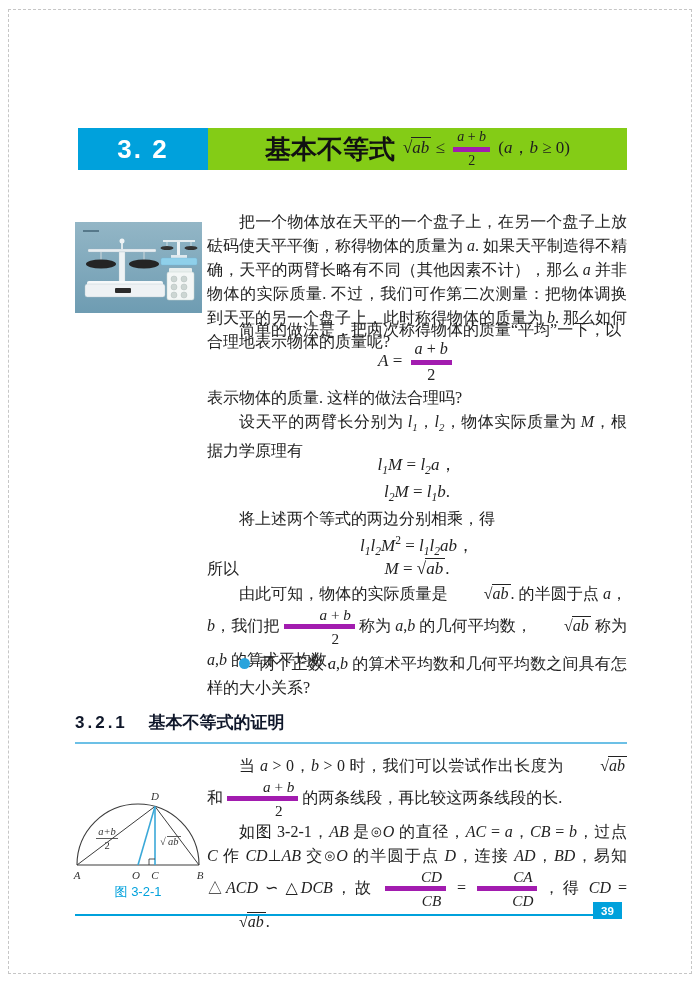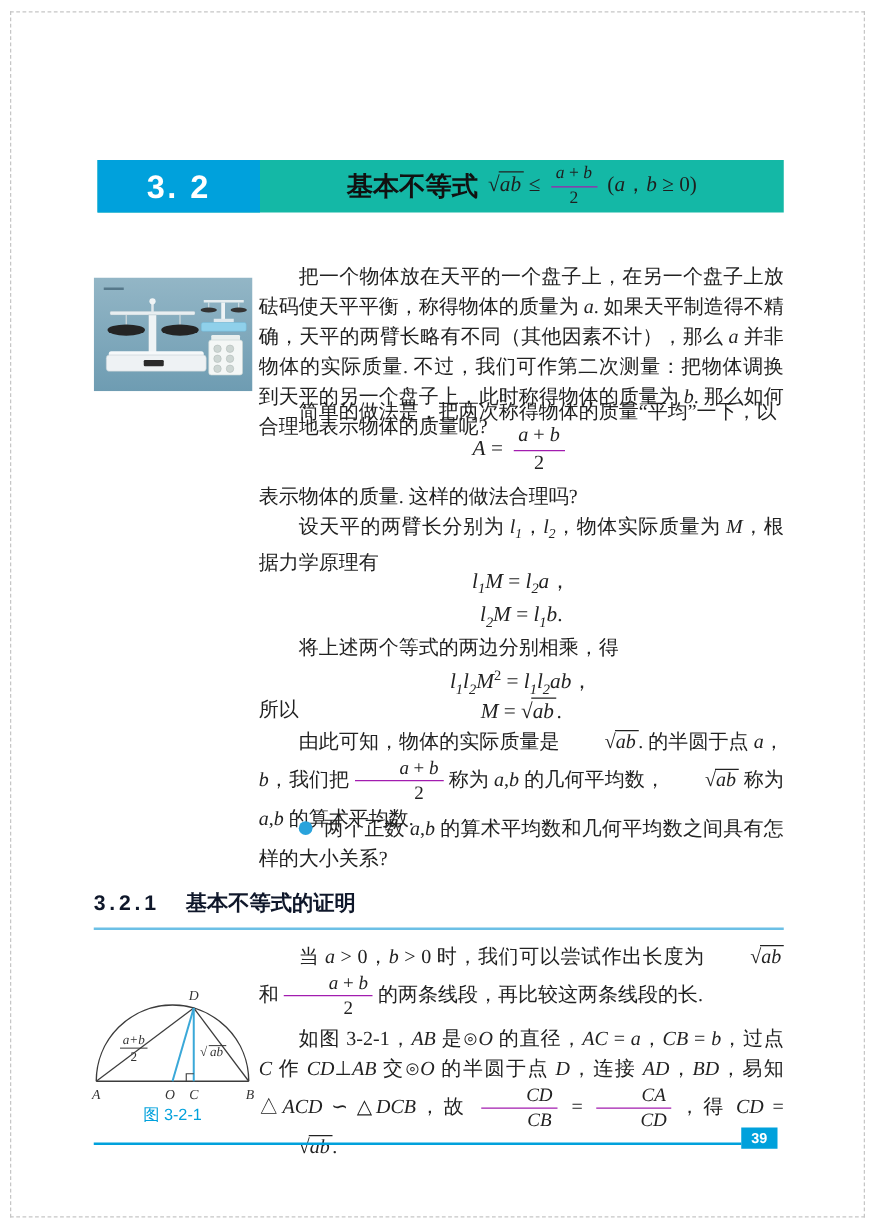--- a/index.html
+++ b/index.html
@@ -9,34 +9,34 @@
     font-family:"Liberation Serif", serif;
     color:#1e1e1e;
   }
   .page-border{
     position:absolute;left:8px;top:9px;right:8px;bottom:7px;
     border:1px dashed #c6c6c6;pointer-events:none;
   }
   
   .banner{
     position:absolute;left:78px;top:128px;width:549px;height:42px;
-    background:#14b8a6;display:flex;align-items:stretch;
+    background:#84cc16;display:flex;align-items:stretch;
   }
   .banner-num{
     width:130px;flex:none;background:#00a1dc;color:#ffffff;
     display:flex;align-items:center;justify-content:center;
     font-family:"Liberation Sans", sans-serif;font-weight:bold;
     font-size:26px;letter-spacing:2px;
   }
   .banner-title-wrap{
     flex:1;display:flex;align-items:center;justify-content:center;gap:8px;
   }
   .banner-title{
     font-family:"Liberation Sans", sans-serif;font-weight:bold;
-    font-size:21px;color:#111;
+    font-size:26px;color:#111;
   }
   .banner-math{font-size:17px;}
   .banner-math .frac{font-size:14px;}
   
   .bpar{
     position:absolute;left:207px;width:420px;margin:0;
     font-size:16px;line-height:24px;text-align:justify;color:#222;
   }
   .indent{text-indent:2em;}
   .formula{
@@ -46,21 +46,21 @@
   .side-label{position:absolute;left:0;top:0;font-size:16px;}
   
   .mv{font-family:"Liberation Serif", serif;font-style:italic;}
   .mc{font-family:"Liberation Serif", serif;font-style:normal;}
   sub.ms{font-size:68%;}
   sup.msup{font-size:68%;}
   .frac{
     display:inline-flex;flex-direction:column;align-items:center;
     vertical-align:middle;margin:0 4px;line-height:1.15;font-size:0.95em;
   }
-  .frac .num{display:block;border-bottom:1px solid #a21caf;padding:0 4px 1px;}
+  .frac .num{display:block;border-bottom:5px solid #a21caf;padding:0 4px 1px;}
   .frac .den{display:block;padding-top:1px;}
   .sqrt{white-space:nowrap;display:inline-block;}
   .sqrt .rad{font-style:normal;}
   .sqrt .sqrt-arg{
     font-style:italic;border-top:1px solid #222;padding:0 2px 0 1px;margin-left:-1px;
   }
   .bullet{
     display:inline-block;width:11px;height:11px;border-radius:50%;
     background:#29a3dc;margin:0 5px 3px 0;vertical-align:middle;
   }

